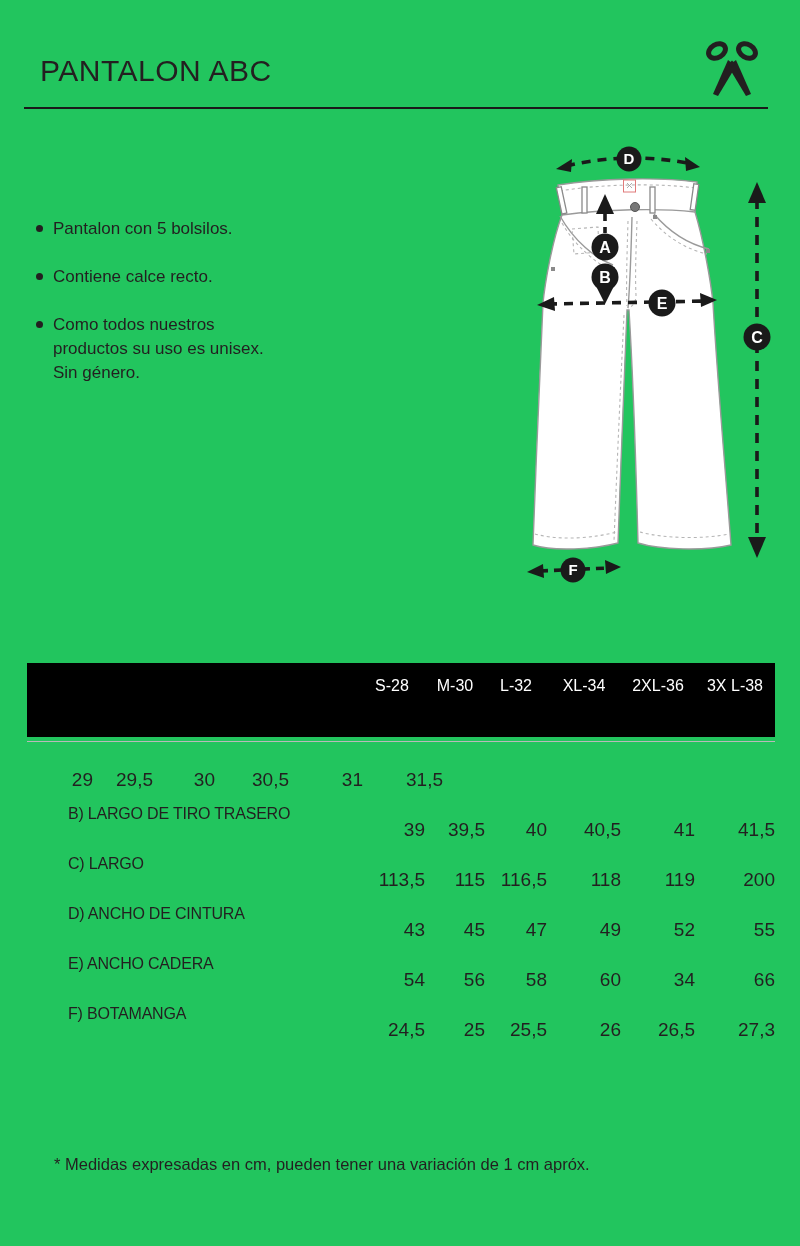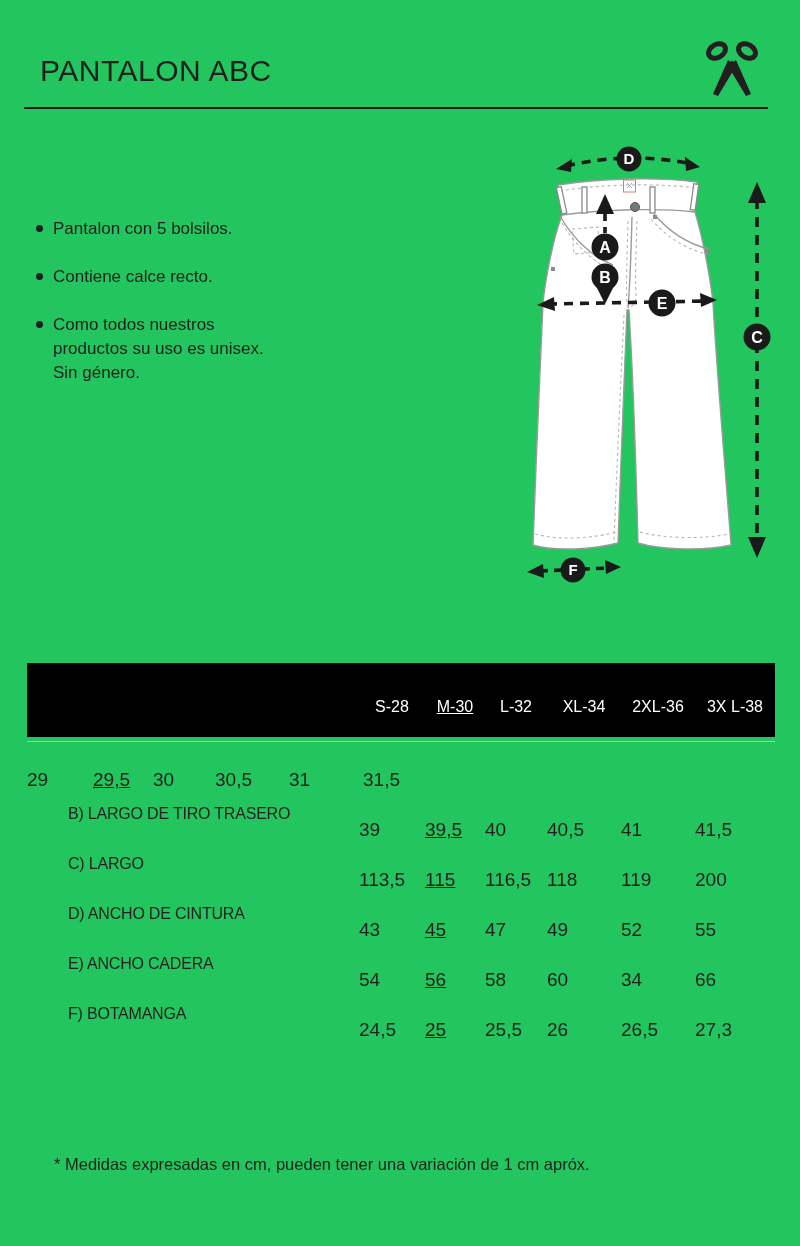--- a/index.html
+++ b/index.html
@@ -16,30 +16,30 @@
   .features { position:absolute; left:36px; top:177px; width:350px;margin-top:40px; }
   .feature { display:flex; margin-bottom:24px; }
   .feature .dot { flex:none; width:7px; height:7px; border-radius:50%; background:#231f20; margin:8px 10px 0 0; }
   .feature .txt { font-size:17px; line-height:24px; white-space:pre-line; }
 
   
   .diagram { position:absolute; left:510px; top:135px; width:290px; height:460px; }
 
   
   .tbl-head { position:absolute; left:27px; top:663px; width:748px; height:74px; background:#000;
-              display:flex; align-items:center; }
+              display:flex; align-items:flex-start; }
   .tbl-head .spacer { width:332px; flex:none; }
   .hcell { color:#ffffff; font-size:16px; text-align:center; padding-top:14px; white-space:nowrap; }
   .tbl-underline { position:absolute; left:27px; top:741px; width:748px; height:1px; background:#b9b9b9; }
   .tbl-body { position:absolute; left:27px; top:739px; width:748px; }
   .trow { display:flex; align-items:center; height:50px; }
   .tlabel { flex:none; width:332px; padding-left:41px; box-sizing:border-box;
             font-size:16px; letter-spacing:-0.2px; white-space:nowrap; }
-  .tval { font-size:19px; text-align:left; white-space:nowrap;margin-top:32px; }
-  .c1 { flex:none; width:66px; } .c2 { flex:none; width:60px;text-decoration:underline; } .c3 { flex:none; width:62px; }
+  .tval { font-size:19px; text-align:right; white-space:nowrap;margin-top:32px; }
+  .c1 { flex:none; width:66px; } .c2 { flex:none; width:60px; } .c3 { flex:none; width:62px; }
   .c4 { flex:none; width:74px; } .c5 { flex:none; width:74px; } .c6 { flex:none; width:80px; }
 
   .footnote { position:absolute; left:54px; top:1155px; font-size:16.5px; }
 </style>
 </head>
 <body>
 
 <div class="page">
 
   <div class="title">PANTALON ABC</div>

